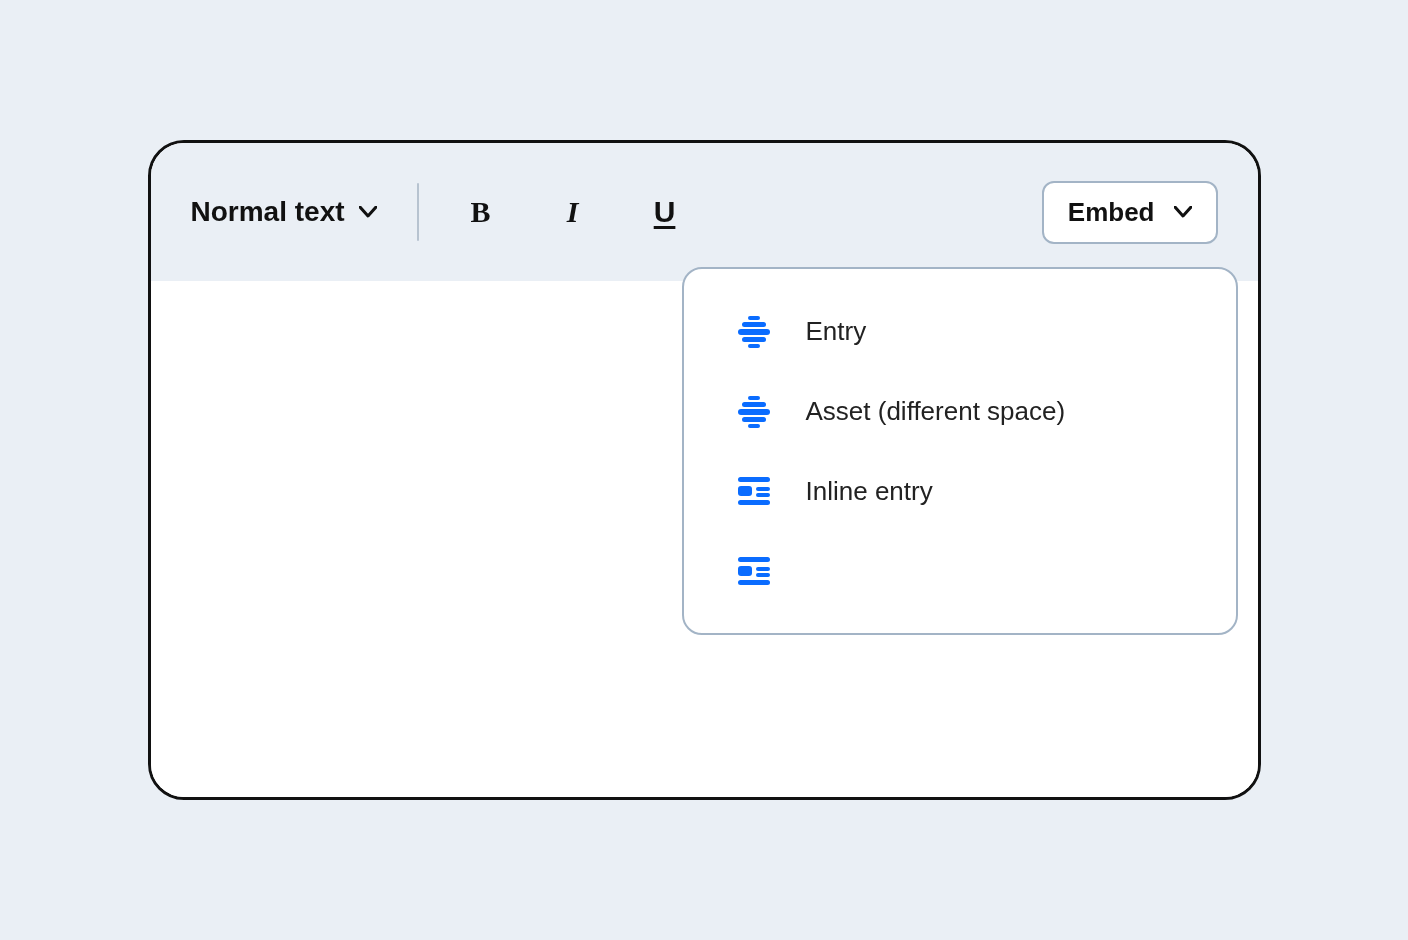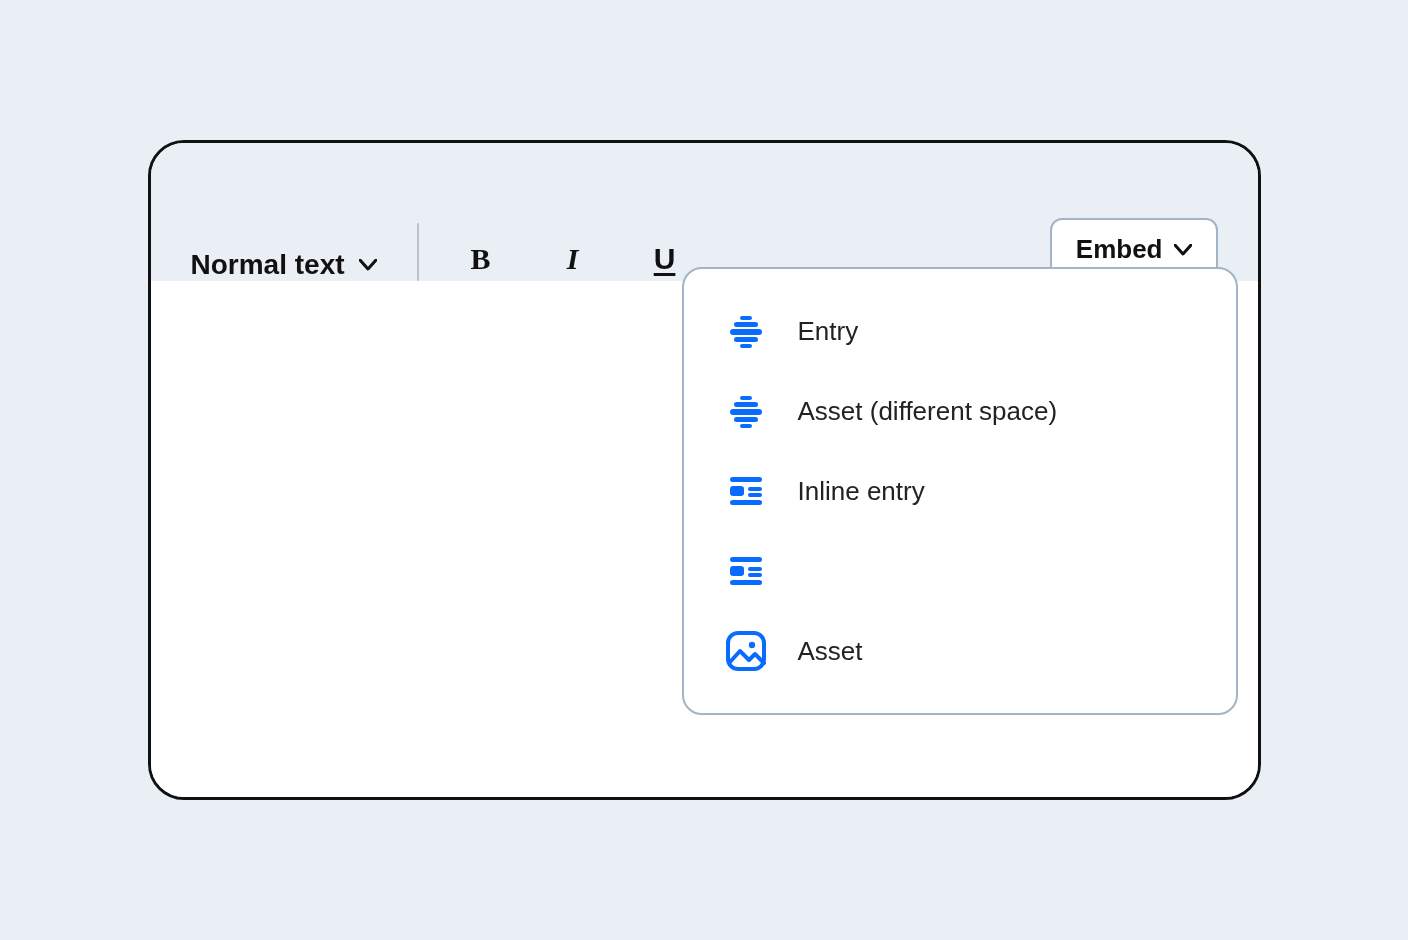--- a/index.html
+++ b/index.html
@@ -20,21 +20,21 @@
     background: #fff;
     border: 3px solid #111;
     border-radius: 36px;
     overflow: hidden;
     position: relative;
   }
   .toolbar {
     height: 138px;
     background: #eaeff5;
     display: flex;
-    align-items: flex-end;
+    align-items: center;
     padding: 0 40px;
     gap: 28px;
   }
   .text-style {
     display: flex;
     align-items: center;
     gap: 14px;
     font-size: 28px;
     font-weight: 600;
     color: #111;
@@ -53,40 +53,40 @@
     display: flex; align-items: center; justify-content: center;
     cursor: pointer;
     color: #111;
     font-size: 30px;
   }
   .bold-g { font-weight: 900; font-family: Georgia, serif; }
   .italic-g { font-weight: 800; font-style: italic; font-family: Georgia, serif; }
   .underline-g { font-weight: 800; text-decoration: underline; text-underline-offset: 4px; }
   .spacer { flex: 1; }
   .embed-btn {
-    display: flex; align-items: center; gap: 11px;
+    display: flex; align-items: center; gap: 19px;
     background: #fff;
     border: 2px solid #a3b4c6;
     border-radius: 12px;
     padding: 14px 24px;
     font-size: 26px;
     font-weight: 600;
     color: #111;
     cursor: pointer;
   }
   .editor-body { position: relative; height: calc(100% - 138px); background: #fff; }
   .dropdown {
     position: absolute;
     top: -14px;
     right: 20px;
     width: 556px;
     background: #fff;
     border: 2px solid #a3b4c6;
     border-radius: 20px;
-    padding: 22px 4px;
+    padding: 22px 12px;
   }
   .menu-item {
     display: flex;
     align-items: center;
     gap: 30px;
     padding: 18px 36px;
     font-size: 26px;
     font-weight: 500;
     color: #222;
     cursor: pointer;
@@ -179,26 +179,16 @@
           <svg width="36" height="36" viewBox="0 0 36 36">
             <rect x="2" y="4" width="32" height="5" rx="2.5" fill="#0a6cff"></rect>
             <rect x="2" y="13" width="14" height="10" rx="3" fill="#0a6cff"></rect>
             <rect x="20" y="14" width="14" height="4" rx="2" fill="#0a6cff"></rect>
             <rect x="20" y="20" width="14" height="4" rx="2" fill="#0a6cff"></rect>
             <rect x="2" y="27" width="32" height="5" rx="2.5" fill="#0a6cff"></rect>
           </svg>
         </span>
       </div>
 
-      <div class="menu-item">
-        <span class="ico">
-          <svg width="42" height="42" viewBox="0 0 42 42">
-            <rect x="3" y="3" width="36" height="36" rx="10" fill="none" stroke="#0a6cff" stroke-width="4"></rect>
-            <circle cx="27" cy="15" r="3.2" fill="#0a6cff"></circle>
-            <path d="M5 32 L15 21 L24 30 L30 24 L39 33" fill="none" stroke="#0a6cff" stroke-width="4" stroke-linecap="round" stroke-linejoin="round"></path>
-          </svg>
-        </span>
-        <span>Asset</span>
-      </div>
 
     </div>
   </div>
 </div>
 
 </body></html>

